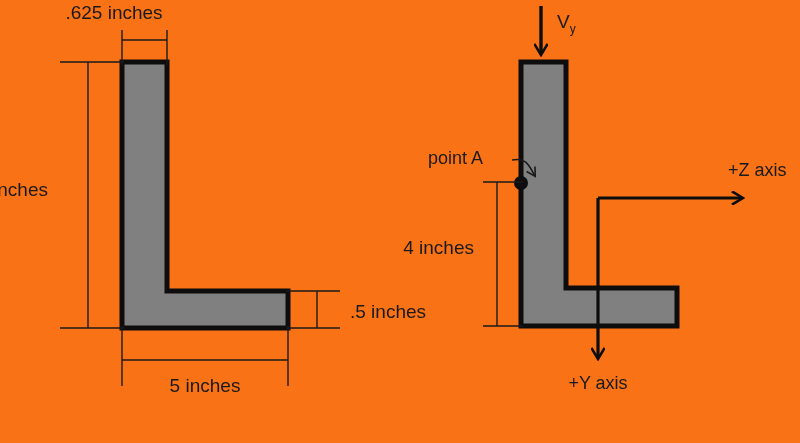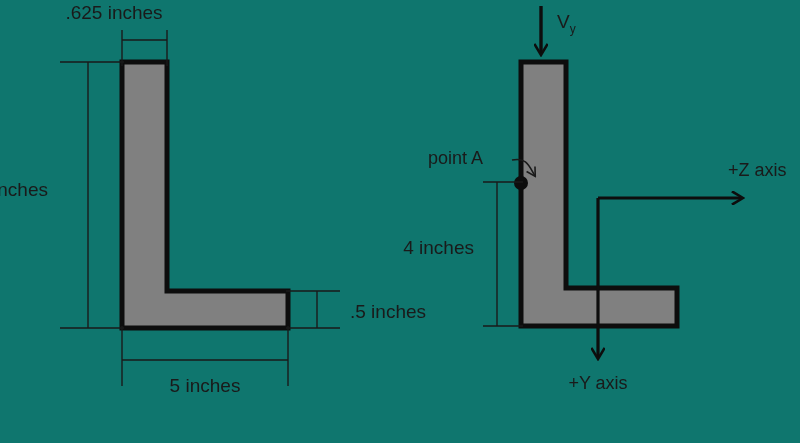--- a/index.html
+++ b/index.html
@@ -7,21 +7,21 @@
     padding: 0;
     background: #ffffff;
   }
   body {
     font-family: "Liberation Sans", sans-serif;
   }
   #canvas {
     position: relative;
     width: 800px;
     height: 443px;
-    background: #0f766e;
+    background: #f97316;
     overflow: hidden;
   }
   #canvas svg {
     position: absolute;
     left: 0;
     top: 0;
   }
   .dim-label {
     font-family: "Liberation Sans", sans-serif;
     font-size: 19px;

